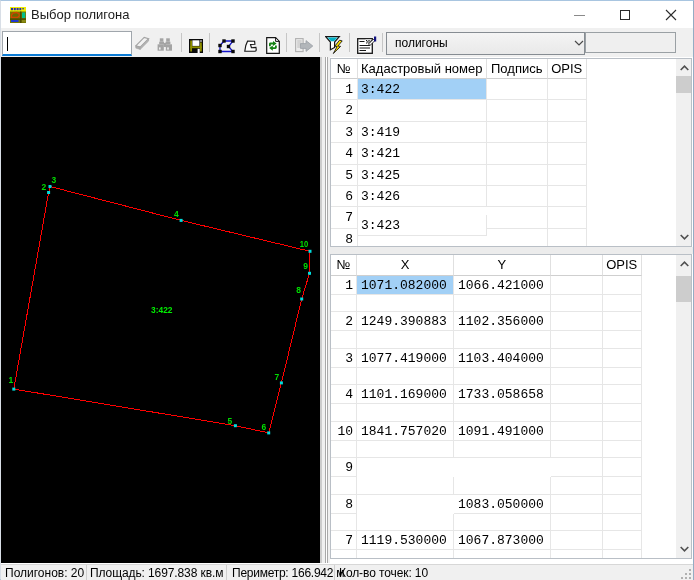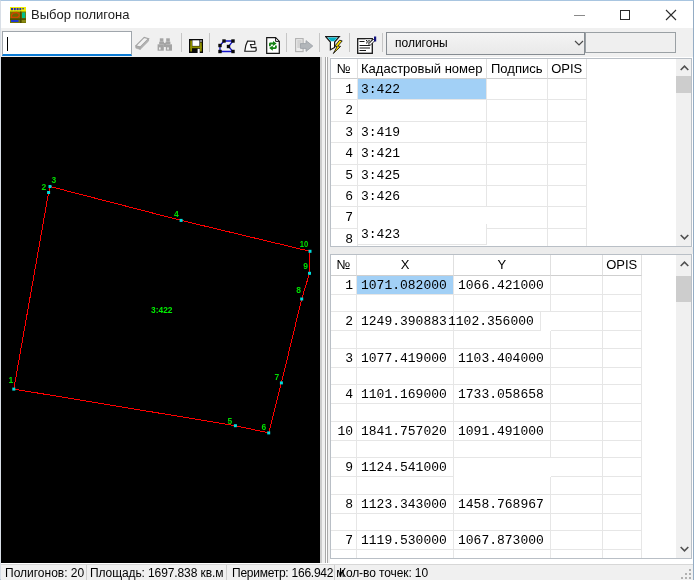--- a/index.html
+++ b/index.html
@@ -232,21 +232,21 @@
       <div class="cell" style="left:156px;top:105.6px;width:60.5px;height:21.4px"></div>
       <div class="cell" style="left:216.5px;top:105.6px;width:39.5px;height:21.4px"></div>
       <div class="cell num" style="left:0;top:127px;width:26.5px;height:21.4px;line-height:21.4px;padding-right:3.5px">6</div>
       <div class="cell" style="left:26.5px;top:127px;width:129.5px;height:21.4px;line-height:21.4px;padding-left:3.5px">3:426</div>
       <div class="cell" style="left:156px;top:127px;width:60.5px;height:21.4px"></div>
       <div class="cell" style="left:216.5px;top:127px;width:39.5px;height:21.4px"></div>
       <div class="cell num" style="left:0;top:148.39999999999998px;width:26.5px;height:21.4px;line-height:21.4px;padding-right:3.5px">7</div>
       <div class="cell" style="left:156px;top:148.39999999999998px;width:60.5px;height:21.4px"></div>
       <div class="cell" style="left:216.5px;top:148.39999999999998px;width:39.5px;height:21.4px"></div>
       <div class="cell num" style="left:0;top:169.79999999999998px;width:26.5px;height:21.4px;line-height:21.4px;padding-right:3.5px">8</div>
-      <div class="cell" style="left:26.5px;top:165px;width:129.5px;height:21.4px;line-height:21.4px;padding-left:3.5px">3:423</div>
+      <div class="cell" style="left:26.5px;top:156px;width:129.5px;height:21.4px;line-height:21.4px;padding-left:3.5px">3:423</div>
       <div class="cell" style="left:156px;top:169.79999999999998px;width:60.5px;height:21.4px"></div>
       <div class="cell" style="left:216.5px;top:169.79999999999998px;width:39.5px;height:21.4px"></div>
       <div class="sb" style="left:344.5px;top:0px;height:187px">
         <div class="btn" style="top:0">
           <svg class="chev" style="top:5px" viewBox="0 0 9 9" width="9" height="9">
             <path d="M0.7,6 L4.5,2.2 L8.3,6" stroke="#505050" stroke-width="1.6" fill="none"></path>
           </svg>
         </div>
         <div class="thumb" style="top:17px;height:17px"></div>
         <div class="btn" style="top:170px">
@@ -267,21 +267,21 @@
       <div class="cell" style="left:123px;top:20.5px;width:96.5px;height:19px;line-height:19px;padding-left:4px">1066.421000</div>
       <div class="cell" style="left:219.5px;top:20.5px;width:52px;height:19px"></div>
       <div class="cell" style="left:271.5px;top:20.5px;width:39.5px;height:19px"></div>
       <div class="cell num" style="left:0;top:39.5px;width:26px;height:17.55px"></div>
       <div class="cell" style="left:26px;top:39.5px;width:97px;height:17.55px"></div>
       <div class="cell" style="left:123px;top:39.5px;width:96.5px;height:17.55px"></div>
       <div class="cell" style="left:219.5px;top:39.5px;width:52px;height:17.55px"></div>
       <div class="cell" style="left:271.5px;top:39.5px;width:39.5px;height:17.55px"></div>
       <div class="cell num" style="left:0;top:57.05px;width:26px;height:19px;line-height:19px;padding-right:3px">2</div>
       <div class="cell" style="left:26px;top:57.05px;width:97px;height:19px;line-height:19px;padding-left:4px">1249.390883</div>
-      <div class="cell" style="left:113px;top:57.05px;width:96.5px;height:19px;line-height:19px;padding-left:4px">1102.356000</div>
+      <div class="cell" style="left:123px;top:57.05px;width:96.5px;height:19px;line-height:19px;padding-left:4px">1102.356000</div>
       <div class="cell" style="left:219.5px;top:57.05px;width:52px;height:19px"></div>
       <div class="cell" style="left:271.5px;top:57.05px;width:39.5px;height:19px"></div>
       <div class="cell num" style="left:0;top:76.05px;width:26px;height:17.55px"></div>
       <div class="cell" style="left:26px;top:76.05px;width:97px;height:17.55px"></div>
       <div class="cell" style="left:123px;top:76.05px;width:96.5px;height:17.55px"></div>
       <div class="cell" style="left:219.5px;top:76.05px;width:52px;height:17.55px"></div>
       <div class="cell" style="left:271.5px;top:76.05px;width:39.5px;height:17.55px"></div>
       <div class="cell num" style="left:0;top:93.6px;width:26px;height:19px;line-height:19px;padding-right:3px">3</div>
       <div class="cell" style="left:26px;top:93.6px;width:97px;height:19px;line-height:19px;padding-left:4px">1077.419000</div>
       <div class="cell" style="left:123px;top:93.6px;width:96.5px;height:19px;line-height:19px;padding-left:4px">1103.404000</div>
@@ -306,31 +306,29 @@
       <div class="cell" style="left:26px;top:166.70000000000002px;width:97px;height:19px;line-height:19px;padding-left:4px">1841.757020</div>
       <div class="cell" style="left:123px;top:166.70000000000002px;width:96.5px;height:19px;line-height:19px;padding-left:4px">1091.491000</div>
       <div class="cell" style="left:219.5px;top:166.70000000000002px;width:52px;height:19px"></div>
       <div class="cell" style="left:271.5px;top:166.70000000000002px;width:39.5px;height:19px"></div>
       <div class="cell num" style="left:0;top:185.70000000000002px;width:26px;height:17.55px"></div>
       <div class="cell" style="left:26px;top:185.70000000000002px;width:97px;height:17.55px"></div>
       <div class="cell" style="left:123px;top:185.70000000000002px;width:96.5px;height:17.55px"></div>
       <div class="cell" style="left:219.5px;top:185.70000000000002px;width:52px;height:17.55px"></div>
       <div class="cell" style="left:271.5px;top:185.70000000000002px;width:39.5px;height:17.55px"></div>
       <div class="cell num" style="left:0;top:203.25000000000003px;width:26px;height:19px;line-height:19px;padding-right:3px">9</div>
-      <div class="cell" style="left:26px;top:203.25000000000003px;width:97px;height:19px;line-height:19px;padding-left:4px">1124.541000</div>
       <div class="cell" style="left:219.5px;top:203.25000000000003px;width:52px;height:19px"></div>
       <div class="cell" style="left:271.5px;top:203.25000000000003px;width:39.5px;height:19px"></div>
       <div class="cell num" style="left:0;top:222.25000000000003px;width:26px;height:17.55px"></div>
       <div class="cell" style="left:26px;top:222.25000000000003px;width:97px;height:17.55px"></div>
       <div class="cell" style="left:123px;top:222.25000000000003px;width:96.5px;height:17.55px"></div>
       <div class="cell" style="left:219.5px;top:222.25000000000003px;width:52px;height:17.55px"></div>
       <div class="cell" style="left:271.5px;top:222.25000000000003px;width:39.5px;height:17.55px"></div>
       <div class="cell num" style="left:0;top:239.80000000000004px;width:26px;height:19px;line-height:19px;padding-right:3px">8</div>
-      <div class="cell" style="left:26px;top:239.80000000000004px;width:97px;height:19px;line-height:19px;padding-left:4px">1123.343000</div>
-      <div class="cell" style="left:123px;top:239.80000000000004px;width:96.5px;height:19px;line-height:19px;padding-left:4px">1458.768967</div>
+      <div class="cell" style="left:123px;top:239.80000000000004px;width:96.5px;height:19px;line-height:19px;padding-left:4px">1083.050000</div>
       <div class="cell" style="left:219.5px;top:239.80000000000004px;width:52px;height:19px"></div>
       <div class="cell" style="left:271.5px;top:239.80000000000004px;width:39.5px;height:19px"></div>
       <div class="cell num" style="left:0;top:258.80000000000007px;width:26px;height:17.55px"></div>
       <div class="cell" style="left:26px;top:258.80000000000007px;width:97px;height:17.55px"></div>
       <div class="cell" style="left:123px;top:258.80000000000007px;width:96.5px;height:17.55px"></div>
       <div class="cell" style="left:219.5px;top:258.80000000000007px;width:52px;height:17.55px"></div>
       <div class="cell" style="left:271.5px;top:258.80000000000007px;width:39.5px;height:17.55px"></div>
       <div class="cell num" style="left:0;top:276.3500000000001px;width:26px;height:19px;line-height:19px;padding-right:3px">7</div>
       <div class="cell" style="left:26px;top:276.3500000000001px;width:97px;height:19px;line-height:19px;padding-left:4px">1119.530000</div>
       <div class="cell" style="left:123px;top:276.3500000000001px;width:96.5px;height:19px;line-height:19px;padding-left:4px">1067.873000</div>

